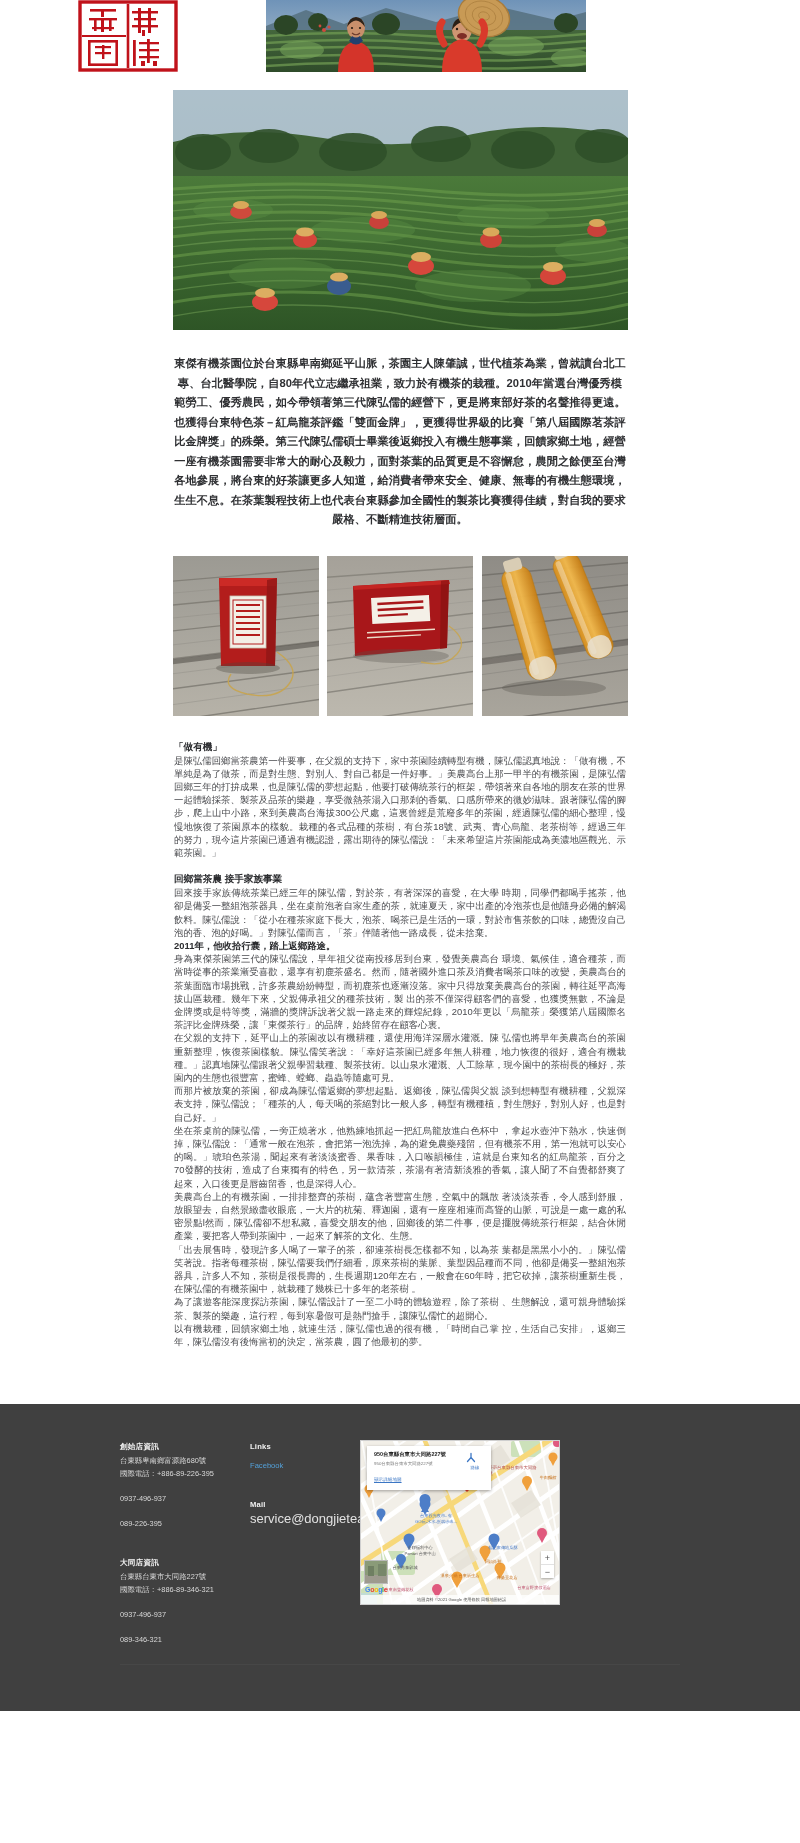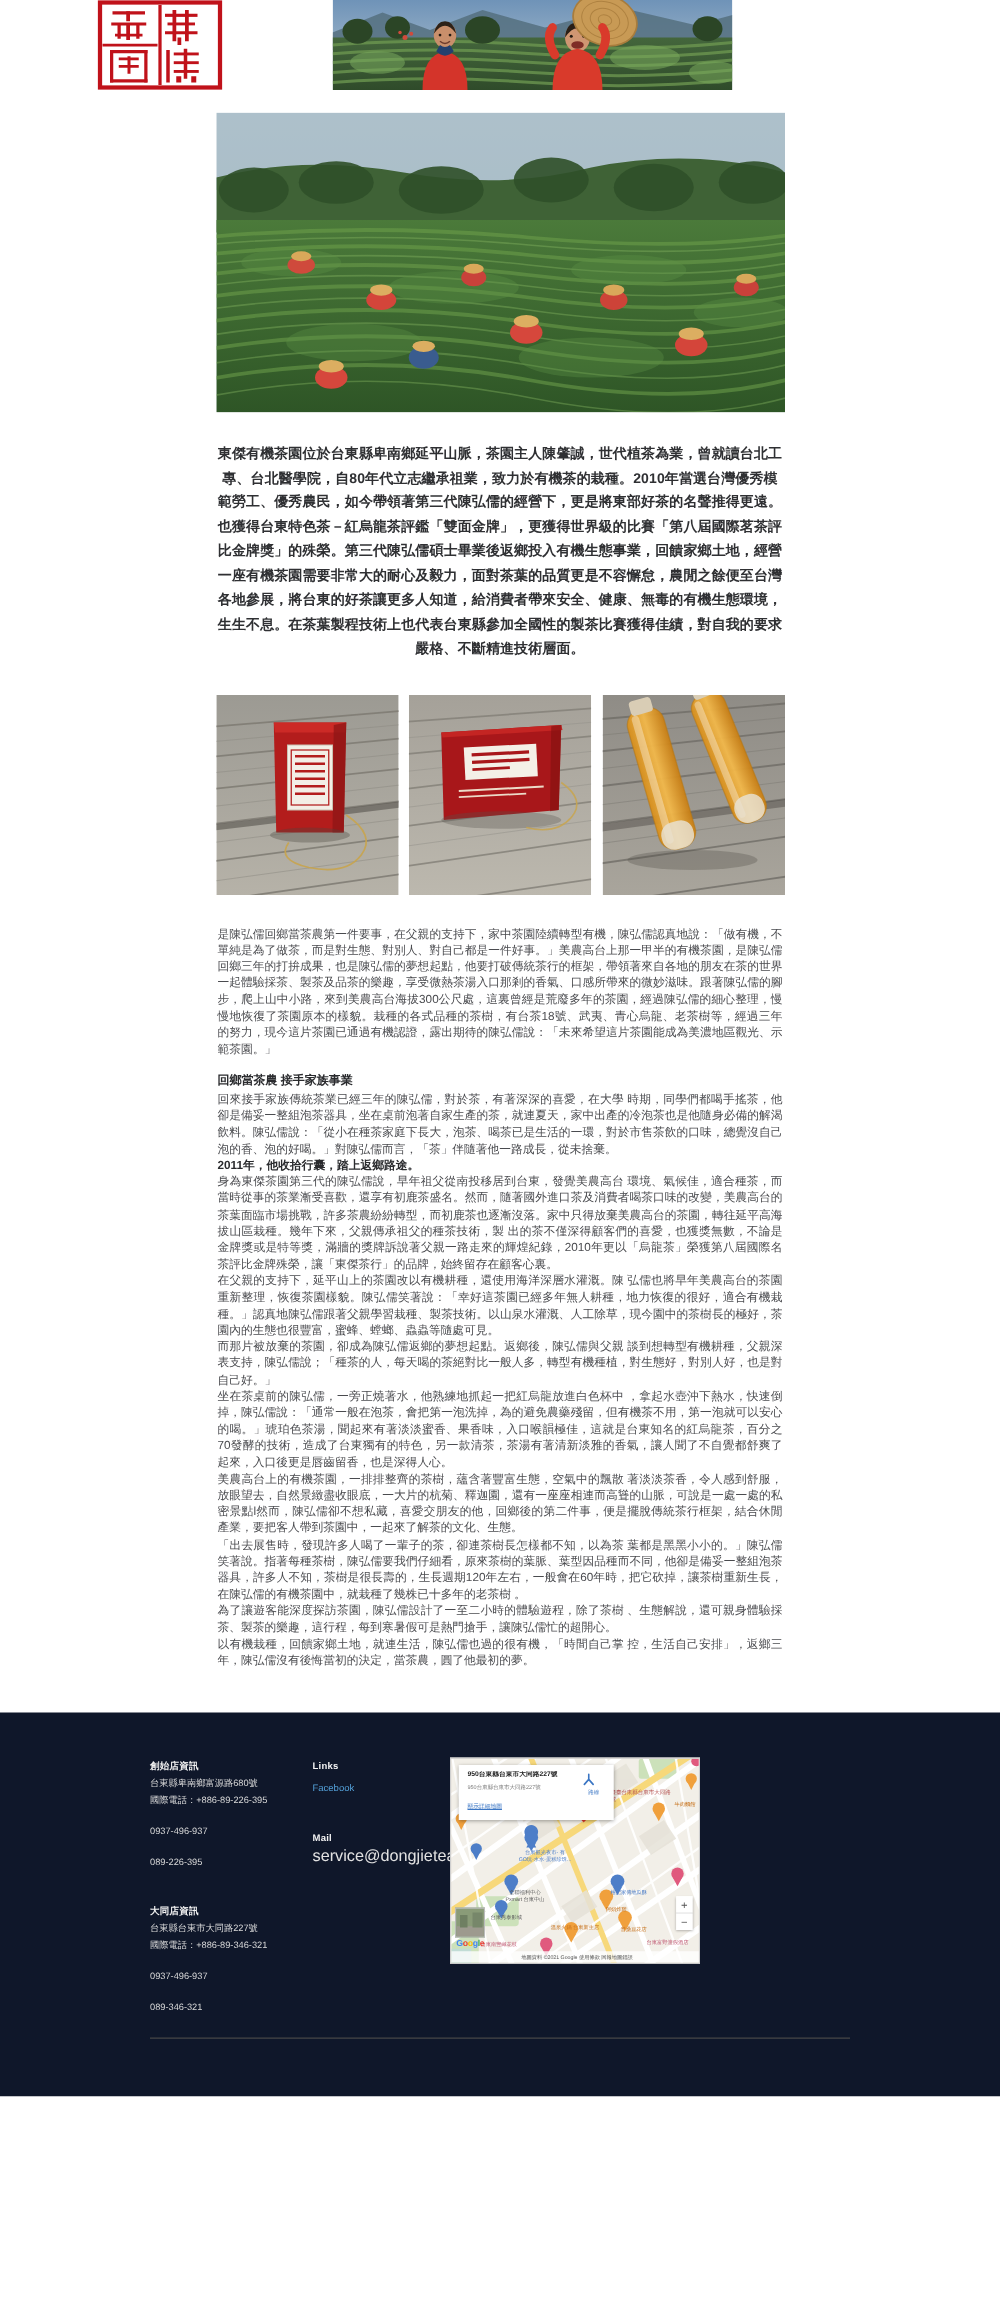--- a/index.html
+++ b/index.html
@@ -118,22 +118,22 @@
   }
   .body-copy .lead {
     font-weight: 700;
     color: #2a2b2e;
   }
   .body-copy .spacer { height: 7px; }
 
   
   .site-footer {
     width: 800px;
-    background: #0f172a;
-    margin-top: 36px;
+    background: #404040;
+    margin-top: 56px;
     padding: 36px 0 46px 0;
     position: relative;
     min-height: 285px;
   }
   .footer-inner {
     width: 560px;
     margin: 0 auto;
     display: flex;
     align-items: flex-start;
     position: relative;
@@ -711,20 +711,21 @@
           <rect x="94" y="82" width="24" height="22" rx="10" fill="#e8e2d4" opacity=".82"></rect>
           <rect x="98" y="-14" width="17" height="11" rx="3" fill="#d9cdb5"></rect>
         </g>
         <ellipse cx="72" cy="132" rx="52" ry="8" fill="#4b4843" opacity=".3"></ellipse>
       </svg>
     </div>
 
   </section>
 
   <section class="body-copy">
+    <h3>「做有機」</h3>
     <p>是陳弘儒回鄉當茶農第一件要事，在父親的支持下，家中茶園陸續轉型有機，陳弘儒認真地說：「做有機，不單純是為了做茶，而是對生態、對別人、對自己都是一件好事。」美農高台上那一甲半的有機茶園，是陳弘儒 回鄉三年的打拚成果，也是陳弘儒的夢想起點，他要打破傳統茶行的框架，帶領著來自各地的朋友在茶的世界一起體驗採茶、製茶及品茶的樂趣，享受微熱茶湯入口那剎的香氣、口感所帶來的微妙滋味。跟著陳弘儒的腳步，爬上山中小路，來到美農高台海拔300公尺處，這裏曾經是荒廢多年的茶園，經過陳弘儒的細心整理，慢慢地恢復了茶園原本的樣貌。栽種的各式品種的茶樹，有台茶18號、武夷、青心烏龍、老茶樹等，經過三年的努力，現今這片茶園已通過有機認證，露出期待的陳弘儒說：「未來希望這片茶園能成為美濃地區觀光、示範茶園。」</p>
     <div class="spacer"></div>
 
     <h3>回鄉當茶農 接手家族事業</h3>
     <p>回來接手家族傳統茶業已經三年的陳弘儒，對於茶，有著深深的喜愛，在大學 時期，同學們都喝手搖茶，他卻是備妥一整組泡茶器具，坐在桌前泡著自家生產的茶，就連夏天，家中出產的冷泡茶也是他隨身必備的解渴飲料。陳弘儒說：「從小在種茶家庭下長大，泡茶、喝茶已是生活的一環，對於市售茶飲的口味，總覺沒自己泡的香、泡的好喝。」對陳弘儒而言，「茶」伴隨著他一路成長，從未捨棄。</p>
     <p class="lead">2011年，他收拾行囊，踏上返鄉路途。</p>
 
     <p>身為東傑茶園第三代的陳弘儒說，早年祖父從南投移居到台東，發覺美農高台 環境、氣候佳，適合種茶，而當時從事的茶業漸受喜歡，還享有初鹿茶盛名。然而，隨著國外進口茶及消費者喝茶口味的改變，美農高台的茶葉面臨市場挑戰，許多茶農紛紛轉型，而初鹿茶也逐漸沒落。家中只得放棄美農高台的茶園，轉往延平高海拔山區栽種。幾年下來，父親傳承祖父的種茶技術，製 出的茶不僅深得顧客們的喜愛，也獲獎無數，不論是金牌獎或是特等獎，滿牆的獎牌訴說著父親一路走來的輝煌紀錄，2010年更以「烏龍茶」榮獲第八屆國際名茶評比金牌殊榮，讓「東傑茶行」的品牌，始終留存在顧客心裏。</p>
     <p>在父親的支持下，延平山上的茶園改以有機耕種，還使用海洋深層水灌溉。陳 弘儒也將早年美農高台的茶園重新整理，恢復茶園樣貌。陳弘儒笑著說：「幸好這茶園已經多年無人耕種，地力恢復的很好，適合有機栽種。」認真地陳弘儒跟著父親學習栽種、製茶技術。以山泉水灌溉、人工除草，現今園中的茶樹長的極好，茶園內的生態也很豐富，蜜蜂、螳螂、蟲蟲等隨處可見。</p>
     <p>而那片被放棄的茶園，卻成為陳弘儒返鄉的夢想起點。返鄉後，陳弘儒與父親 談到想轉型有機耕種，父親深表支持，陳弘儒說；「種茶的人，每天喝的茶絕對比一般人多，轉型有機種植，對生態好，對別人好，也是對自己好。」</p>

